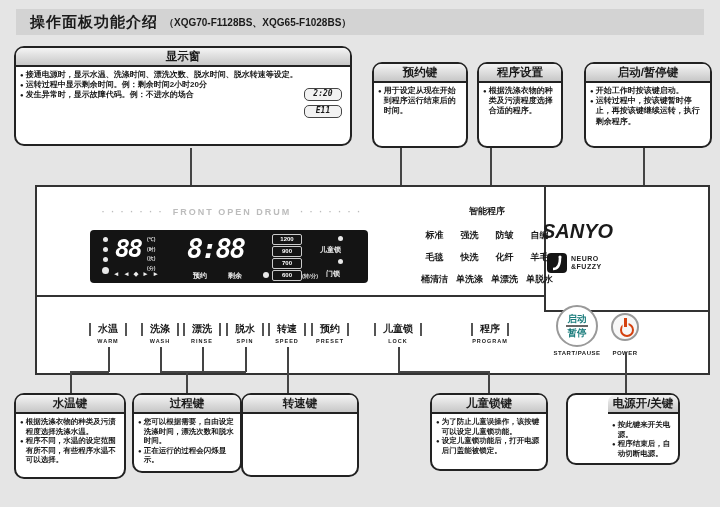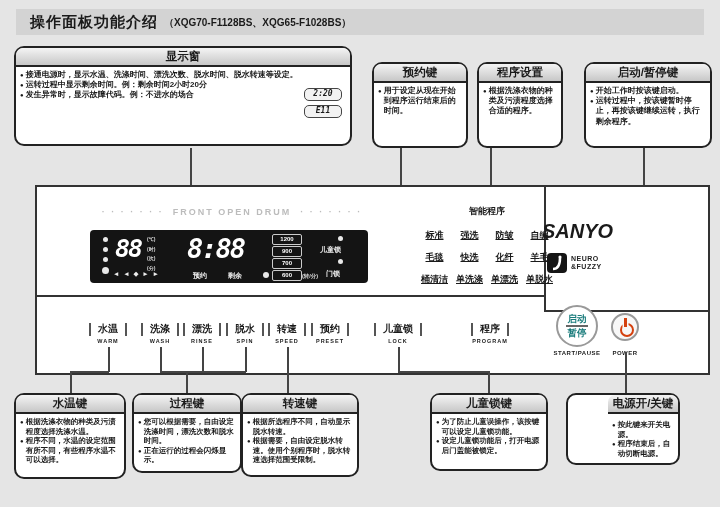--- a/index.html
+++ b/index.html
@@ -39,21 +39,21 @@
   .dunits{position:absolute;left:57px;top:5px;font-size:5px;line-height:9.5px;color:#ddd;font-weight:bold;}
   .darrows{position:absolute;left:23px;top:40px;font-size:6.5px;color:#eee;letter-spacing:1px;}
   .dlab{position:absolute;font-size:7px;font-weight:bold;color:#eee;}
   .spchip{position:absolute;left:182px;width:28px;height:9px;line-height:8px;text-align:center;
           border:1px solid #ccc;border-radius:2px;color:#fff;font-size:6px;font-weight:bold;}
   .dunit2{position:absolute;left:212px;top:43px;font-size:5.5px;color:#ddd;font-weight:bold;}
   
   .prog{position:absolute;left:380px;top:18px;width:140px;}
   .prog .pt{text-align:center;font-size:9px;font-weight:bold;}
   .prog .grid{display:grid;grid-template-columns:repeat(4,1fr);row-gap:9px;margin-top:11px;
-              font-size:9px;font-weight:bold;text-align:center;white-space:nowrap;text-decoration:underline;}
+              font-size:9px;font-weight:bold;text-align:center;white-space:nowrap;}
   
   .sanyo{position:absolute;left:505px;top:33px;font-size:20px;font-weight:bold;font-style:italic;
          letter-spacing:0px;transform:scaleY(1.05);}
   .nf{position:absolute;left:510px;top:66px;display:flex;align-items:center;gap:4px;}
   .nf .txt{font-size:7px;font-weight:bold;line-height:1.15;letter-spacing:0.5px;color:#222;}
   
   .pbtn{position:absolute;top:322px;transform:translateX(-50%);display:flex;flex-direction:column;align-items:center;}
   .pbtn .row{display:flex;align-items:center;gap:7px;}
   .pbtn .bar{width:2px;height:13px;background:#555;}
   .pbtn .cn{font-size:10px;font-weight:bold;white-space:nowrap;}
@@ -325,30 +325,20 @@
         </div>
       <div class="bullet">
           <span class="dot">●</span>
           <span>正在运行的过程会闪烁显示。</span>
         </div>
     </div>
   </div>
 
   <div class="callout" style="left:241px;top:393px;width:118px;height:84px;">
     <div class="ct">转速键</div>
-    <div class="cb" style="font-size:7.5px;">
-      <div class="bullet">
-          <span class="dot">●</span>
-          <span>根据所选程序不同，自动显示脱水转速。</span>
-        </div>
-      <div class="bullet">
-          <span class="dot">●</span>
-          <span>根据需要，自由设定脱水转速。使用个别程序时，脱水转速选择范围受限制。</span>
-        </div>
-    </div>
   </div>
 
   <div class="callout" style="left:430px;top:393px;width:118px;height:78px;">
     <div class="ct">儿童锁键</div>
     <div class="cb" style="font-size:7.5px;">
       <div class="bullet">
           <span class="dot">●</span>
           <span>为了防止儿童误操作，该按键可以设定儿童锁功能。</span>
         </div>
       <div class="bullet">

